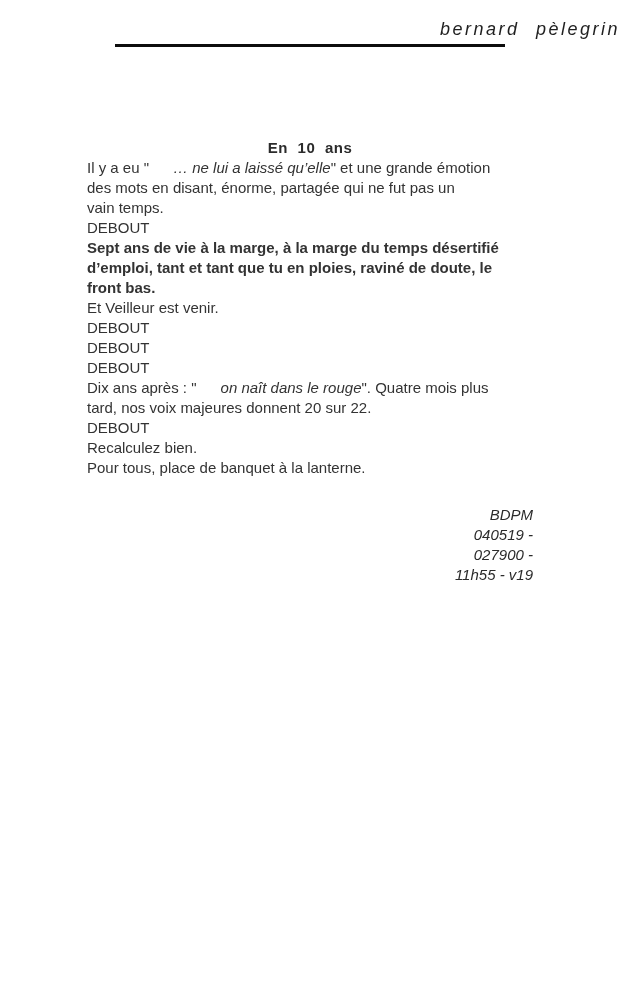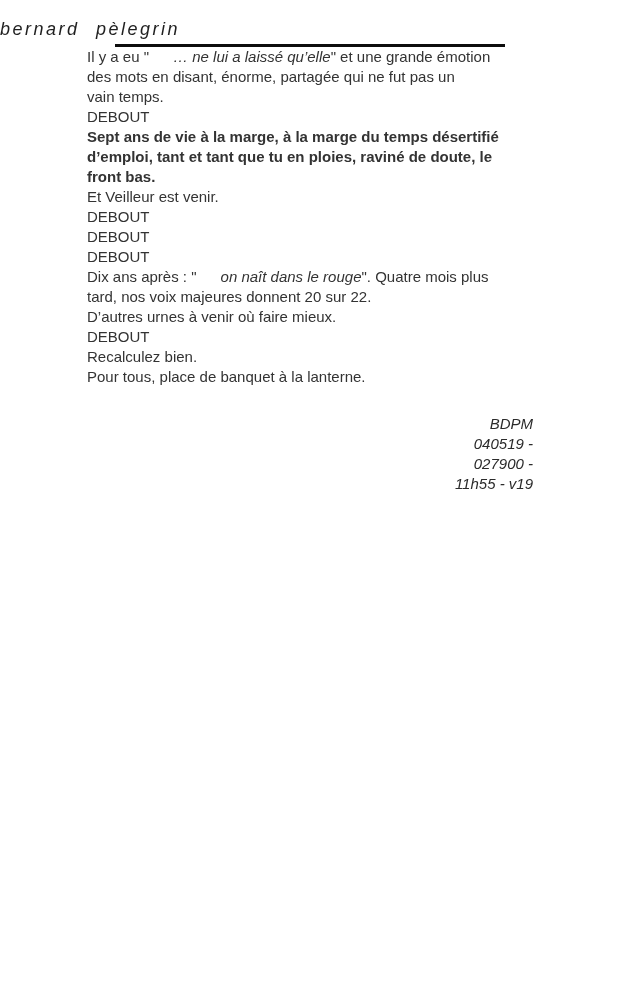--- a/index.html
+++ b/index.html
@@ -10,21 +10,21 @@
     background: #ffffff;
     box-sizing: border-box;
     font-family: "Liberation Sans", "DejaVu Sans", sans-serif;
     font-size: 15px;
     line-height: 20px;
     color: #333333;
     overflow: hidden;
   }
   .page-header {
     padding-top: 19px;
-    text-align: left;
+    text-align: right;
   }
   .author-name {
     font-style: italic;
     font-size: 18px;
     letter-spacing: 2.5px;
     word-spacing: 9px;
     color: #1f1f1f;
   }
   .header-rule {
     width: 390px;
@@ -68,41 +68,41 @@
 </head>
 <body>
 
 <div class="page">
 
   <div class="page-header">
     <span class="author-name">bernard pèlegrin</span>
     <div class="header-rule"></div>
   </div>
 
+  <div class="poem-title">En 10 ans</div>
 
   <div class="poem-body">
 
     <p class="p-intro"><span>Il y a eu "</span><span class="quote-italic">… ne lui a laissé qu’elle</span><span>" et une grande émotion
 des mots en disant, énorme, partagée qui ne fut pas un
 vain temps.</span></p>
 
     <p class="debout">DEBOUT</p>
     <p class="p-after-label">Sept ans de vie à la marge, à la marge du temps désertifié
 d’emploi, tant et tant que tu en ploies, raviné de doute, le
 front bas.</p>
     <p class="p-follow">Et Veilleur est venir.</p>
 
     <p class="debout-2">DEBOUT</p>
 
     <p class="debout-3">DEBOUT</p>
 
     <p class="debout-4">DEBOUT</p>
     <p class="p-follow"><span>Dix ans après : "</span><span class="quote-italic">on naît dans le rouge</span><span>". Quatre mois plus
 tard, nos voix majeures donnent 20 sur 22.</span></p>
-    <p class="p-follow-7">D’autres urnes à venir où faire mieux.</p>
 
     <p class="debout-5">DEBOUT</p>
     <p class="p-tight">Recalculez bien.
 Pour tous, place de banquet à la lanterne.</p>
 
     <div class="page-footer">
       <p>BDPM</p>
       <p class="footer-version">040519 - 027900 - 11h55 - v19</p>
     </div>
 

